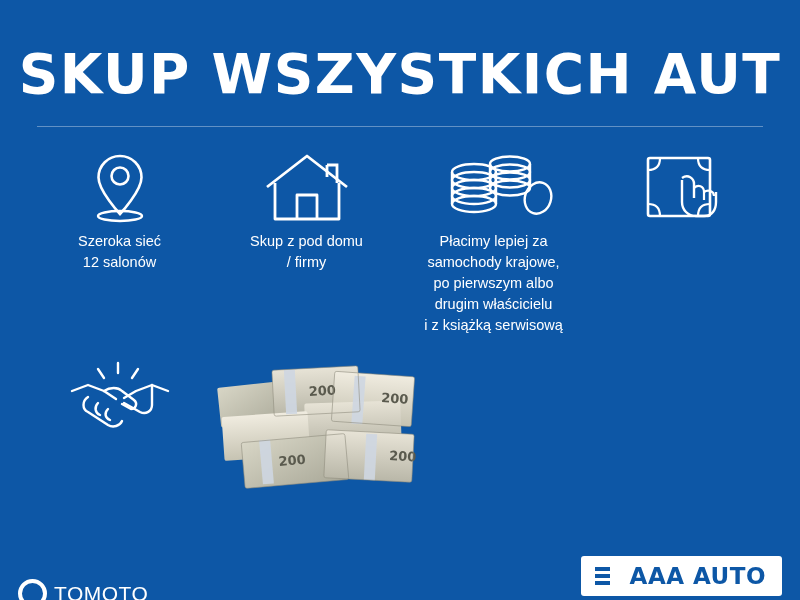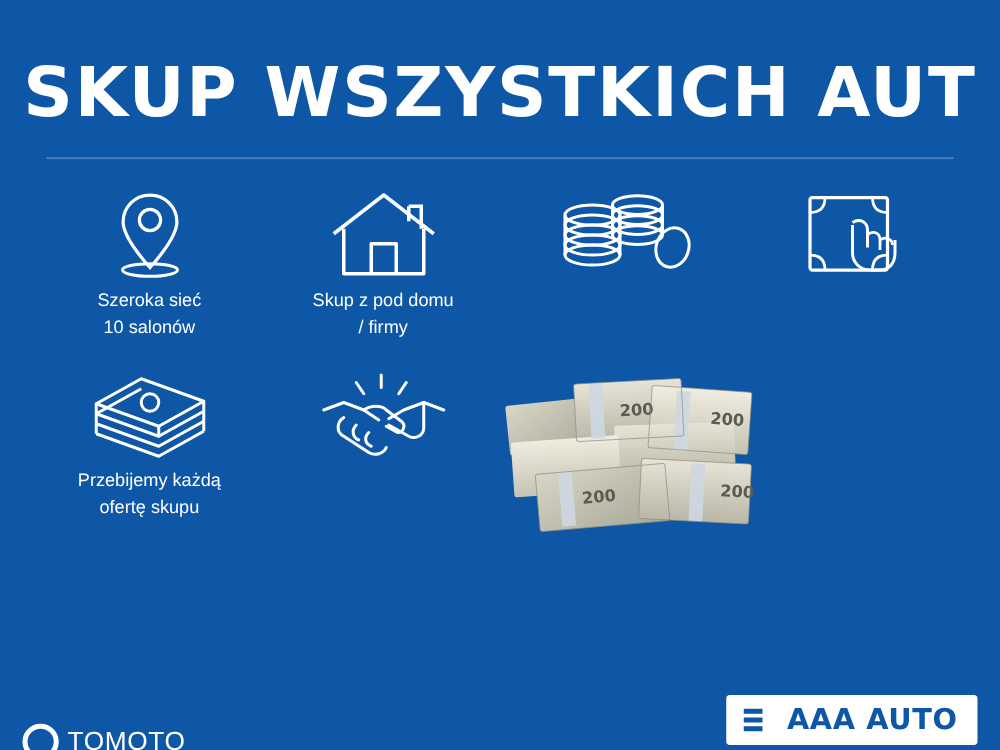--- a/index.html
+++ b/index.html
@@ -159,21 +159,21 @@
 
     <div class="cell">
       <div class="icon-box">
         <svg width="62" height="72" viewBox="0 0 62 72">
           <path d="M31 4 C19 4 9.5 13.5 9.5 25.5 C9.5 39 31 62 31 62 C31 62 52.5 39 52.5 25.5 C52.5 13.5 43 4 31 4 Z" fill="none" stroke="#ffffff" stroke-width="2.6"></path>
           <circle cx="31" cy="24" r="8.5" fill="none" stroke="#ffffff" stroke-width="2.6"></circle>
           <ellipse cx="31" cy="64" rx="22" ry="5" fill="none" stroke="#ffffff" stroke-width="2.4"></ellipse>
         </svg>
       </div>
       <div class="cell-text">Szeroka sieć
-10 salonów</div>
+12 salonów</div>
     </div>
 
     <div class="cell">
       <div class="icon-box">
         <svg width="92" height="74" viewBox="0 0 92 74">
           <path d="M6 36 L46 5 L86 36" fill="none" stroke="#ffffff" stroke-width="2.8" stroke-linejoin="round"></path>
           <path d="M14 32 L14 68 L78 68 L78 32" fill="none" stroke="#ffffff" stroke-width="2.8" stroke-linejoin="round"></path>
           <path d="M36 68 L36 44 L56 44 L56 68" fill="none" stroke="#ffffff" stroke-width="2.8" stroke-linejoin="round"></path>
           <path d="M66 14 L66 26" fill="none" stroke="#ffffff" stroke-width="2.8"></path>
           <path d="M66 14 L76 14 L76 32" fill="none" stroke="#ffffff" stroke-width="2.8"></path>
@@ -207,20 +207,25 @@
             <path d="M56 22 L56 30"></path>
               <path d="M96 22 L96 30"></path>
             <ellipse cx="76" cy="30" rx="20" ry="7.5"></ellipse>
             <path d="M56 30 L56 38"></path>
               <path d="M96 30 L96 38"></path>
             <ellipse cx="76" cy="38" rx="20" ry="7.5"></ellipse>
             <ellipse cx="104" cy="48" rx="13" ry="16" transform="rotate(18 104 48)"></ellipse>
           </g>
         </svg>
       </div>
+      <div class="cell-text">Płacimy lepiej za
+samochody krajowe,
+po pierwszym albo
+drugim właścicielu
+i z książką serwisową</div>
     </div>
 
     <div class="cell">
       <div class="icon-box">
         <svg width="86" height="80" viewBox="0 0 86 80">
           <rect x="10" y="10" width="62" height="58" rx="2" fill="none" stroke="#ffffff" stroke-width="2.6"></rect>
           <path d="M10 22 C18 22 22 18 22 10" fill="none" stroke="#ffffff" stroke-width="2.2"></path>
           <path d="M72 22 C64 22 60 18 60 10" fill="none" stroke="#ffffff" stroke-width="2.2"></path>
           <path d="M10 56 C18 56 22 60 22 68" fill="none" stroke="#ffffff" stroke-width="2.2"></path>
           <path d="M72 56 C64 56 60 60 60 68" fill="none" stroke="#ffffff" stroke-width="2.2"></path>
@@ -229,41 +234,20 @@
           <path d="M56 40 C60 36 66 38 66 44 L66 52" fill="none" stroke="#ffffff" stroke-width="2.2"></path>
           <path d="M66 44 C70 41 76 43 76 48" fill="none" stroke="#ffffff" stroke-width="2.2"></path>
         </svg>
       </div>
     </div>
 
   </div>
 
   <div class="grid-row row-2">
 
-    <div class="cell">
-      <div class="icon-box">
-        <svg width="110" height="74" viewBox="0 0 110 74">
-          <g fill="none" stroke="#ffffff" stroke-width="2.4" stroke-linejoin="round">
-            <path d="M12 28 L48 8 L98 26 L62 46 Z"></path>
-            <circle cx="55" cy="27" r="7"></circle>
-            <path d="M12 36 L48 16"></path>
-            <path d="M12 28 L12 36 L62 54 L62 46"></path>
-            <path d="M98 26 L98 34 L62 54"></path>
-            <path d="M12 44 L62 62 L98 42"></path>
-            <path d="M12 36 L12 44"></path>
-              <path d="M98 34 L98 42"></path>
-            <path d="M12 52 L62 70 L98 50"></path>
-            <path d="M12 44 L12 52"></path>
-              <path d="M98 42 L98 50"></path>
-          </g>
-        </svg>
-      </div>
-      <div class="cell-text">Przebijemy każdą
-ofertę skupu</div>
-    </div>
 
     <div class="cell">
       <div class="icon-box">
         <svg width="112" height="76" viewBox="0 0 112 76">
           <g fill="none" stroke="#ffffff" stroke-width="2.4" stroke-linecap="round" stroke-linejoin="round">
             <path d="M54 6 L54 16"></path>
             <path d="M34 12 L40 21"></path>
             <path d="M74 12 L68 21"></path>
             <path d="M8 34 L24 28 L40 34 L52 42"></path>
             <path d="M104 34 L88 28 L72 34 L60 41"></path>

